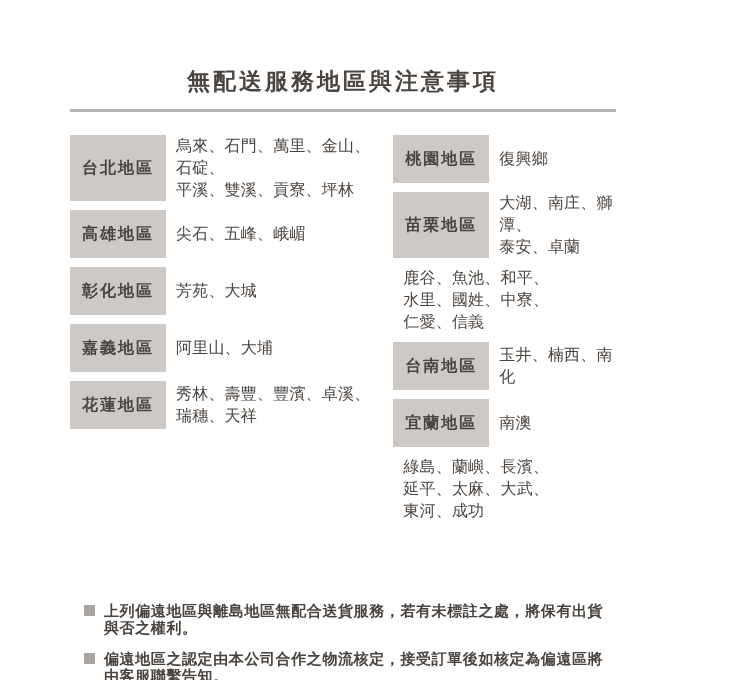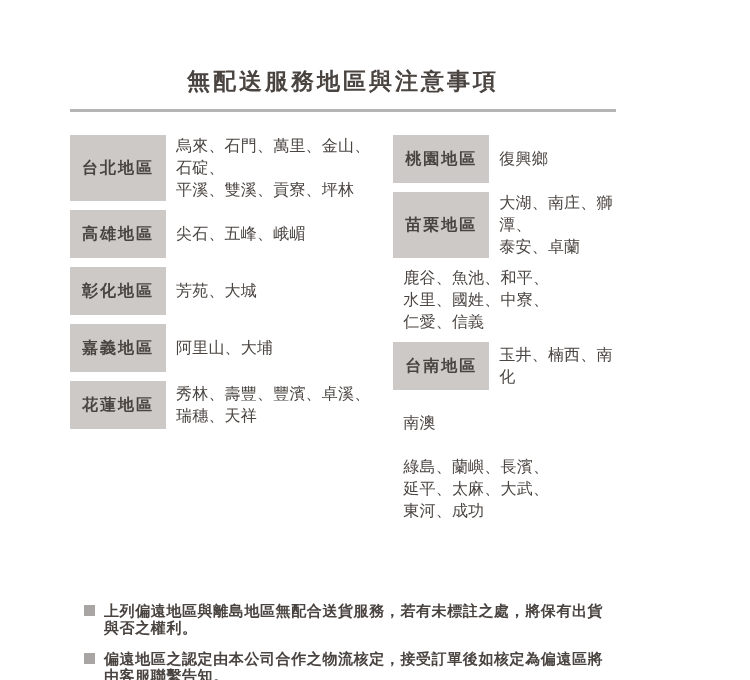--- a/index.html
+++ b/index.html
@@ -169,20 +169,21 @@
   </div>
 
   <div class="row">
     <div class="label">台南地區</div>
     <div class="areas">
             <div>玉井、楠西、南化</div>
           </div>
   </div>
 
   <div class="row">
+    <div class="label">宜蘭地區</div>
     <div class="areas">
             <div>南澳</div>
           </div>
   </div>
 
   <div class="row">
     <div class="areas">
             <div>綠島、蘭嶼、長濱、</div>
             <div>延平、太麻、大武、</div>
             <div>東河、成功</div>

